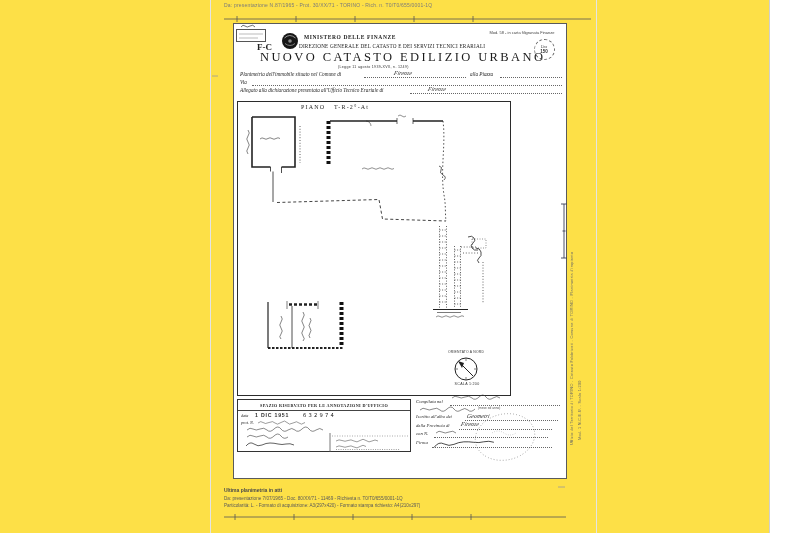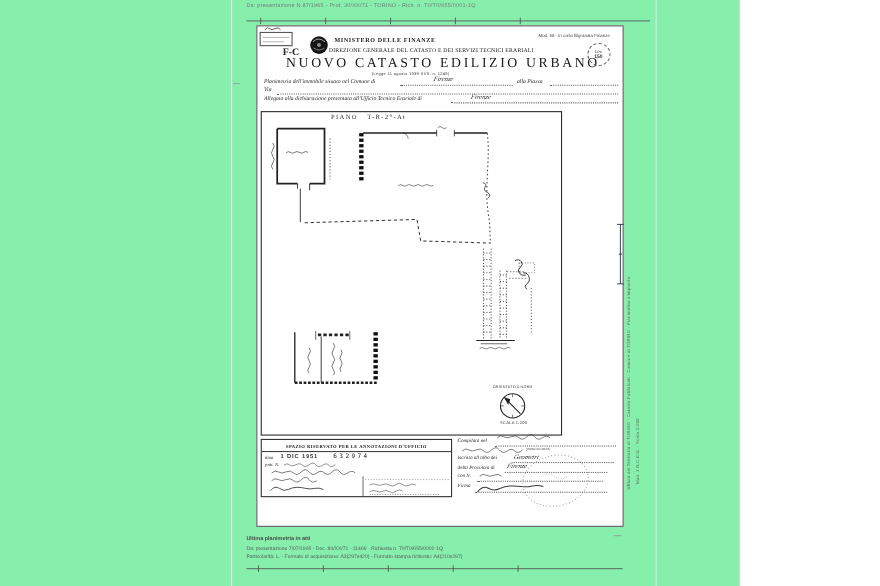--- a/index.html
+++ b/index.html
@@ -1,16 +1,16 @@
 <!DOCTYPE html>
 <html><head>
 <meta charset="utf-8">
 <style>
   html,body{margin:0;padding:0;background:#fff;}
-  #canvas{position:relative;width:672px;height:533px;background:#86efac;overflow:hidden;
+  #canvas{position:relative;width:769px;height:533px;background:#fde047;overflow:hidden;
           outline:1px solid #cfcfcf;font-family:"Liberation Sans",sans-serif;}
   .abs{position:absolute;white-space:nowrap;}
   .caps{color:#222;font-family:Liberation Serif, serif;}
   .lbl{font:italic 5.2px "Liberation Serif",serif;color:#1f1f1f;}
   .lbl2{font:italic 4.7px "Liberation Serif",serif;color:#1f1f1f;}
   .hand{font:italic 6px "Liberation Serif",serif;color:#2a2a2a;transform:skewX(-14deg);}
   .dots{position:absolute;height:1px;border-bottom:1px dotted #666;}
   .vert{writing-mode:vertical-rl;transform:rotate(180deg);font-size:3.8px;color:#666;
         letter-spacing:.3px;font-family:"Liberation Sans",sans-serif;}
   .box{position:absolute;box-sizing:border-box;}

